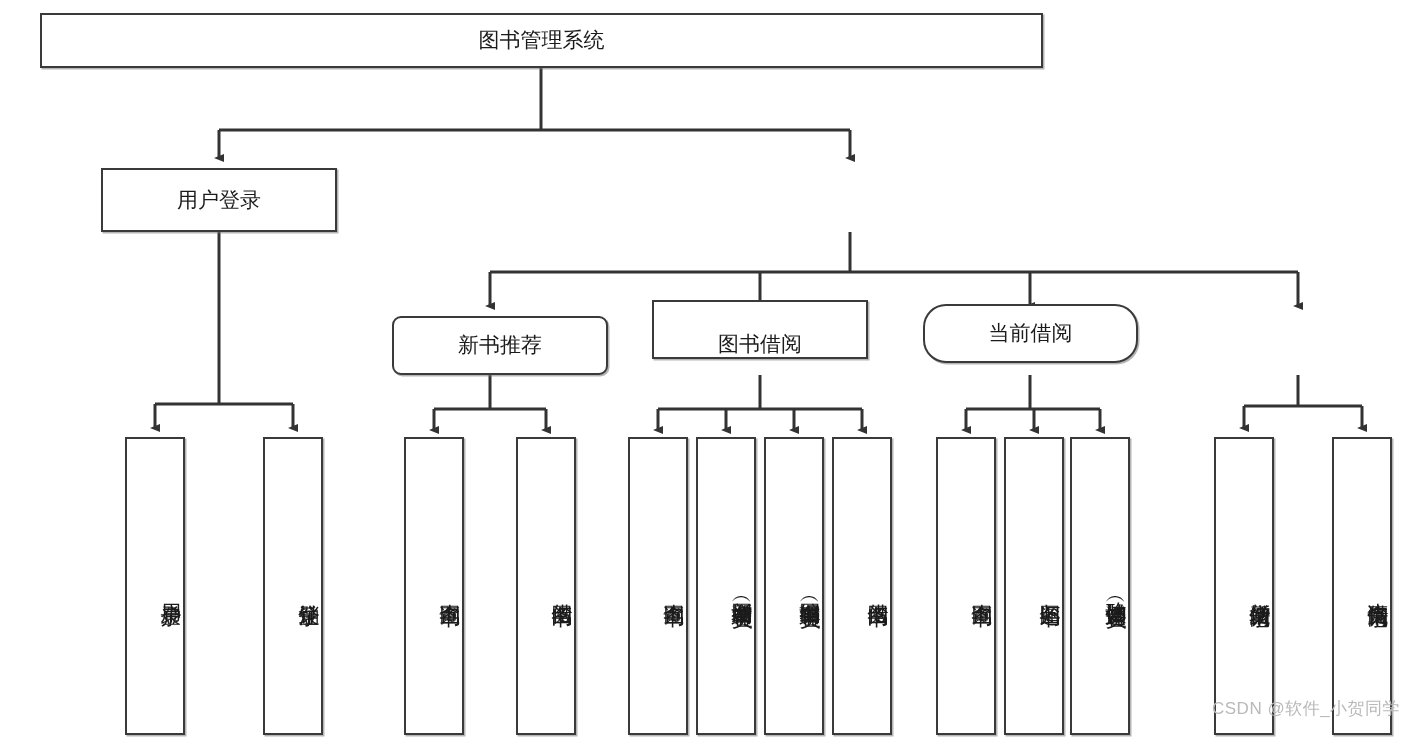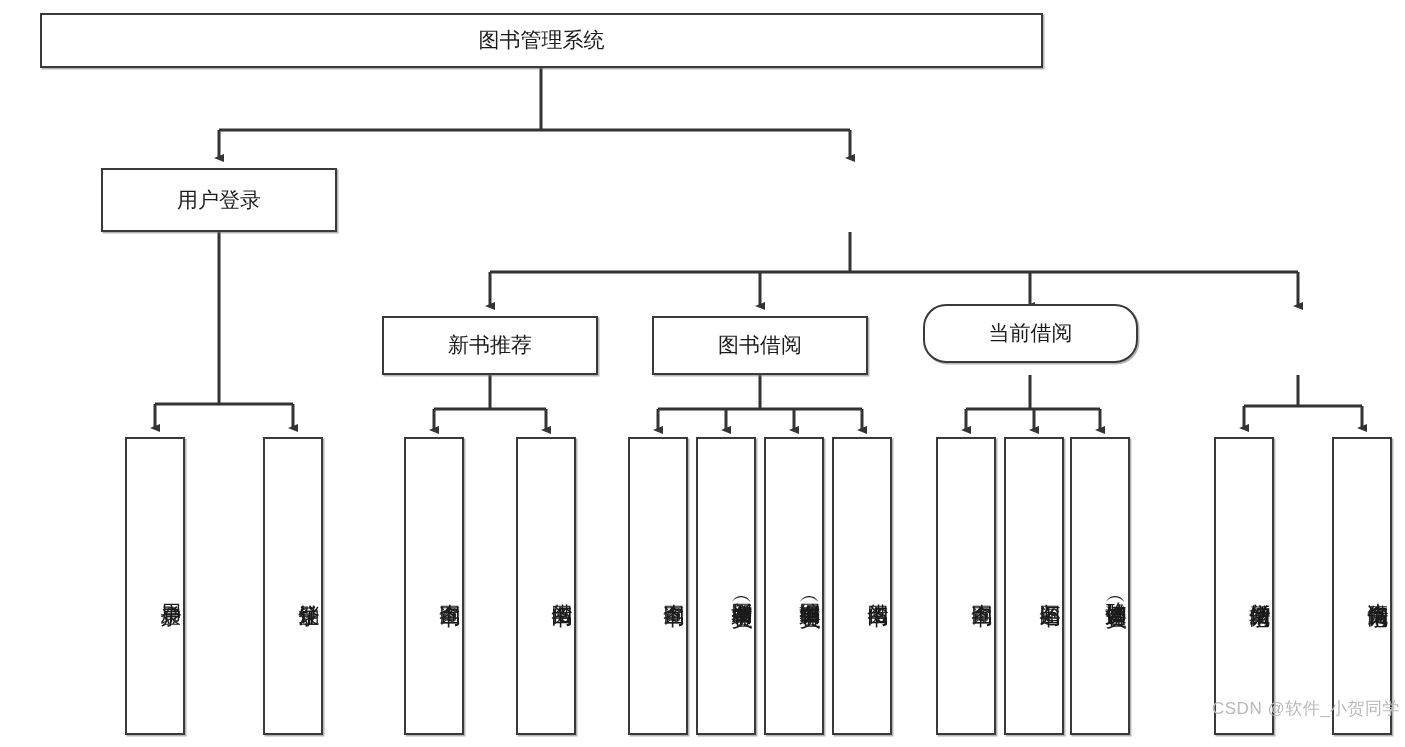--- a/index.html
+++ b/index.html
@@ -121,24 +121,24 @@
   </svg>
 
   <div class="node horiz" style="left:20px; top:13px; width:1003px; height:55px;">
     <span class="label">图书管理系统</span>
   </div>
 
   <div class="node horiz" style="left:81px; top:168px; width:236px; height:64px;">
     <span class="label">用户登录</span>
   </div>
 
-  <div class="node horiz" style="left:362px; top:316px; width:216px; height:59px;">
+  <div class="node horiz" style="left:372px; top:316px; width:216px; height:59px;border-radius:9px;">
     <span class="label">新书推荐</span>
   </div>
-  <div class="node horiz" style="left:632px; top:316px; width:216px; height:59px;">
+  <div class="node horiz" style="left:632px; top:300px; width:216px; height:59px;align-items:flex-end;">
     <span class="label">图书借阅</span>
   </div>
   <div class="node horiz" style="left:903px; top:304px; width:215px; height:59px;border-radius:23px;">
     <span class="label">当前借阅</span>
   </div>
 
   <div class="node vert" style="left:105px; top:437px; width:60px; height:298px;">
     <span class="label">用户登录</span>
   </div>
   <div class="node vert" style="left:243px; top:437px; width:60px; height:298px;">

